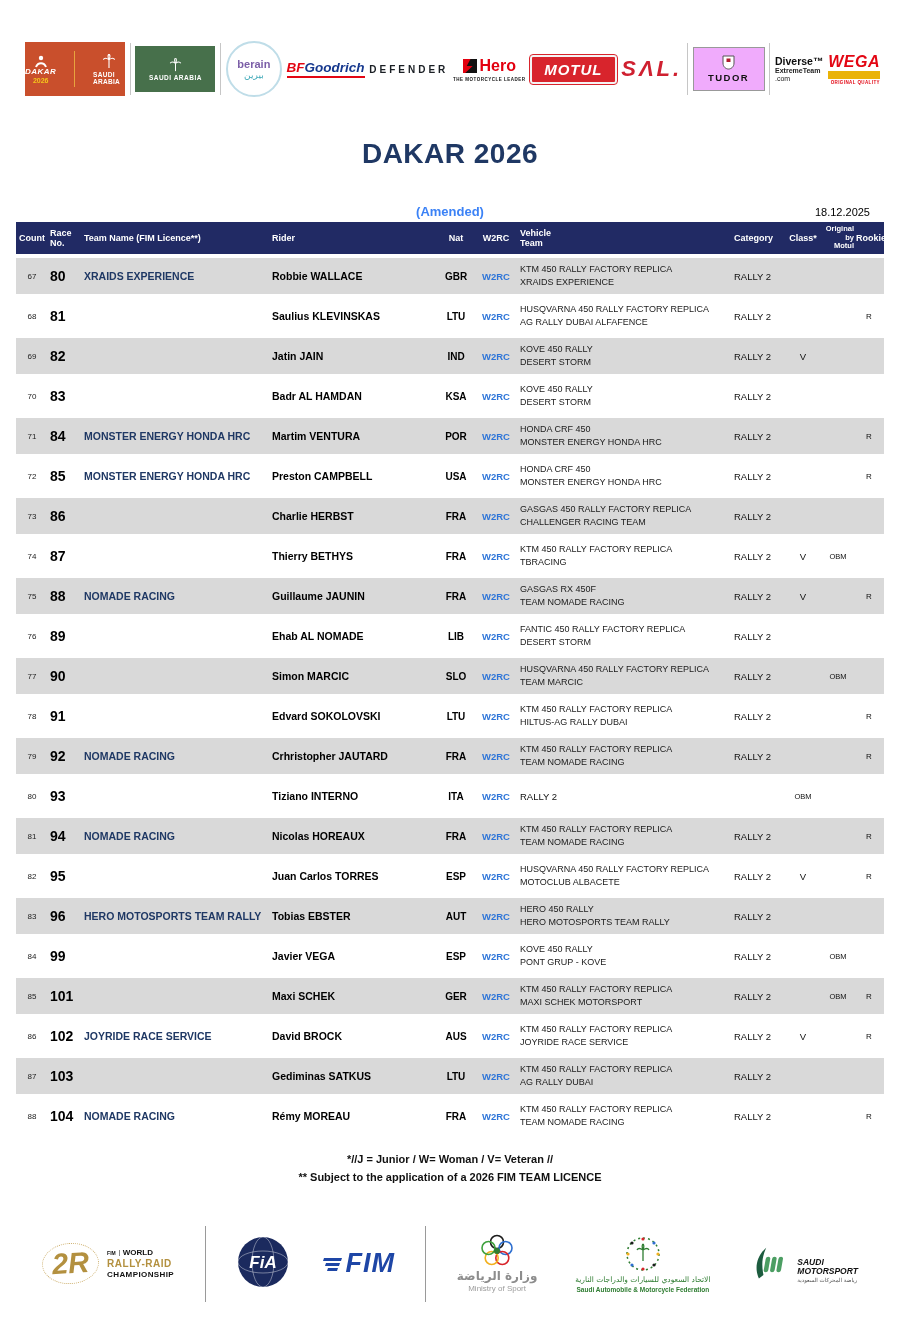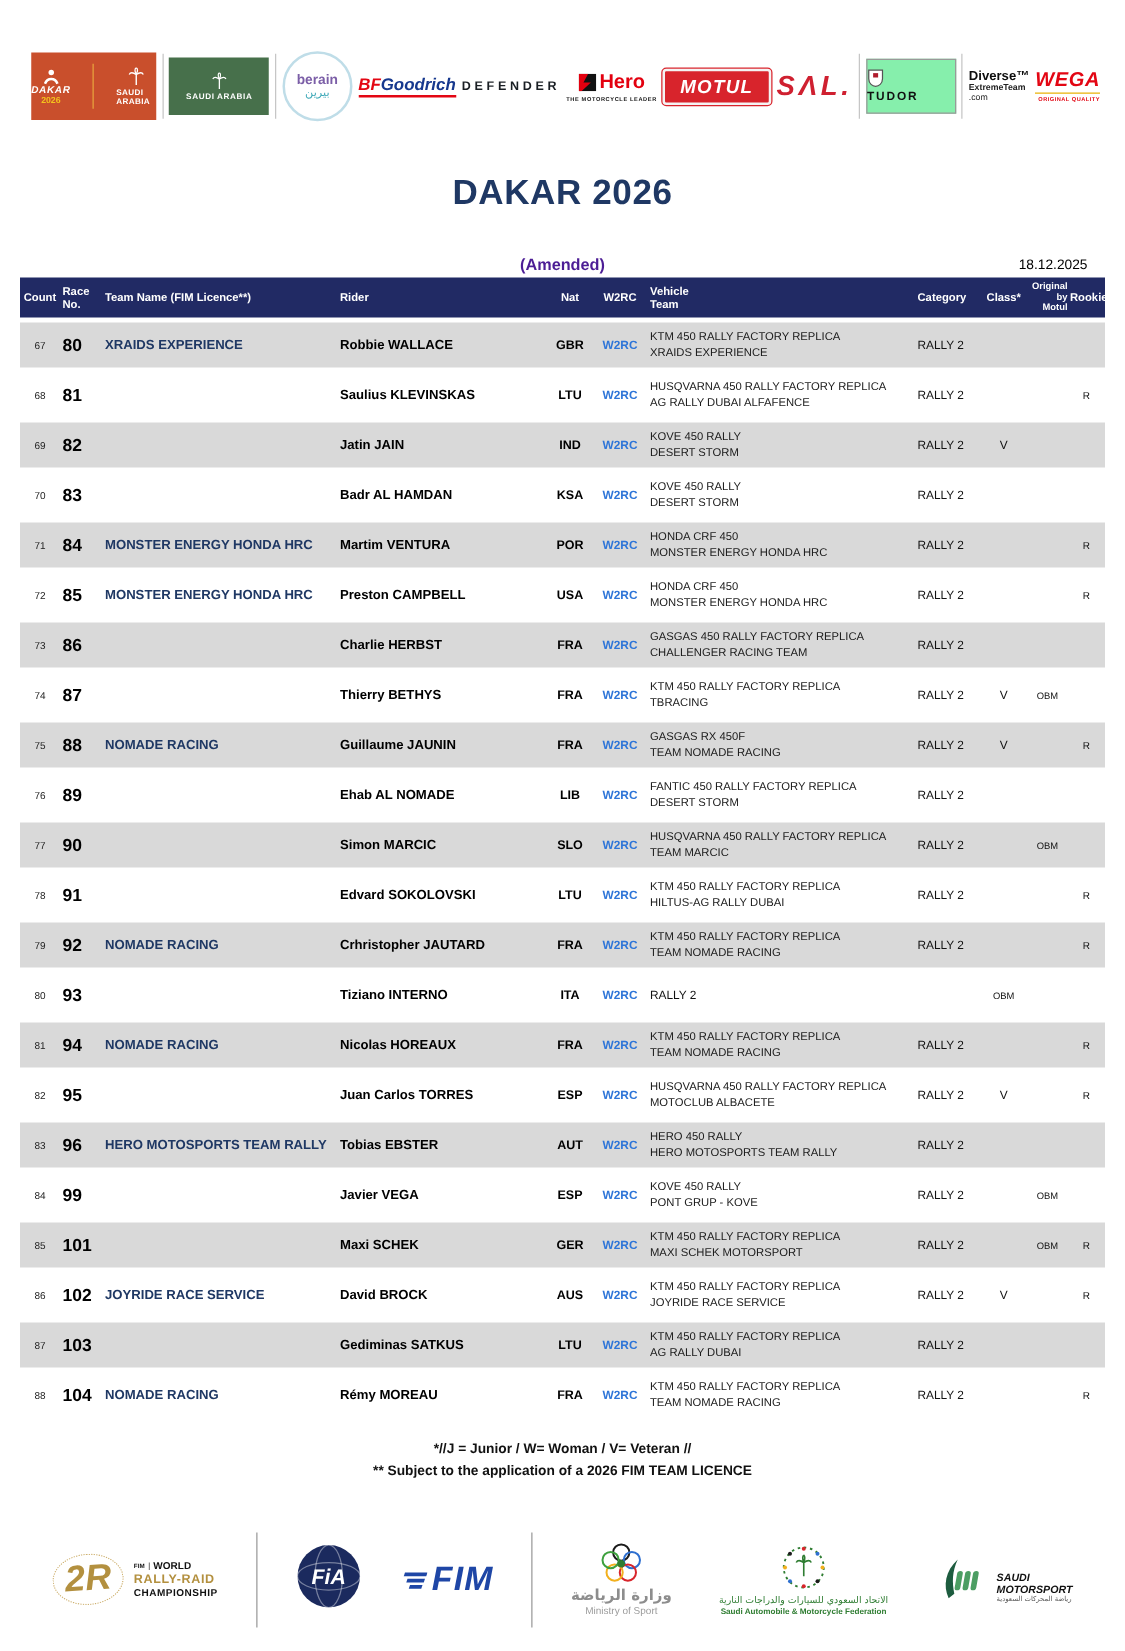--- a/index.html
+++ b/index.html
@@ -45,41 +45,41 @@
   .hero-top { display:flex; align-items:center; gap:3px; }
   .hero-name { color:#e3000f; font-weight:bold; font-size:16px; }
   .hero-tag { font-size:4.5px; font-weight:bold; color:#111; letter-spacing:.5px; margin-top:2px; }
 
   .motul { background:#d8242c; color:#fff; font-weight:bold; font-style:italic;
     font-size:15px; padding:4px 12px; border-radius:3px; border:2px solid #f4f4f4;
     outline:1px solid #d8242c; letter-spacing:1px; }
 
   .sal { color:#cf2030; font-weight:900; font-size:22px; letter-spacing:3px;font-style:italic; }
 
-  .tudor { width:72px; height:44px; border:1px solid #999; background:#86efac; display:flex;
-    flex-direction:column; align-items:flex-start; justify-content:center; gap:2px; }
+  .tudor { width:72px; height:44px; border:1px solid #999; background:#f0abfc; display:flex;
+    flex-direction:column; align-items:center; justify-content:center; gap:2px; }
   .tudor-name { font-size:9.5px; font-weight:bold; letter-spacing:1.5px; color:#111; }
 
   .diverse { display:flex; flex-direction:column; line-height:1.05; }
   .diverse-1 { font-size:10.5px; font-weight:900; color:#0d0d0d; }
   .diverse-2 { font-size:7px; font-weight:bold; color:#222; }
   .diverse-3 { font-size:7px; color:#222; }
 
   .wega { display:flex; flex-direction:column; align-items:flex-end; }
   .wega-name { color:#e30613; font-weight:900; font-style:italic; font-size:16px;
-    border-bottom:1px solid #eab308; letter-spacing:.5px; }
+    border-bottom:8px solid #eab308; letter-spacing:.5px; }
   .wega-tag { font-size:4.5px; color:#e30613; font-weight:bold; margin-top:1.5px; letter-spacing:.4px; }
 
   
   .title-main { position:absolute; top:138px; width:100%; text-align:center;
     font-size:28px; font-weight:bold; color:#1f3864; letter-spacing:.5px; }
   .title-sub { position:absolute; top:180px; width:100%; text-align:center;
     font-size:18px; font-weight:bold; color:#1f3864; }
   .title-amended { position:absolute; top:204px; width:100%; text-align:center;
-    font-size:13px; font-weight:bold; color:#4c1d95; }
+    font-size:13px; font-weight:bold; color:#3b82f6; }
   .doc-date { position:absolute; top:206px; right:30px; font-size:11px; color:#000; }
 
   
   .entry-table { position:absolute; top:222px; left:16px; width:868px;
     --cols: 34px 34px 188px 168px 34px 46px 214px 52px 36px 34px 28px; }
   .thead { display:grid; grid-template-columns:var(--cols); background:#212a64;
     color:#fff; height:32px; align-items:center; }
   .hcell { font-size:9px; font-weight:bold; white-space:pre-line; line-height:1.15; padding-right:2px; }
   .hcell.c-count { text-align:center; }
   .hcell.c-nat, .hcell.c-w2rc, .hcell.c-class, .hcell.c-rookie { text-align:center; }

